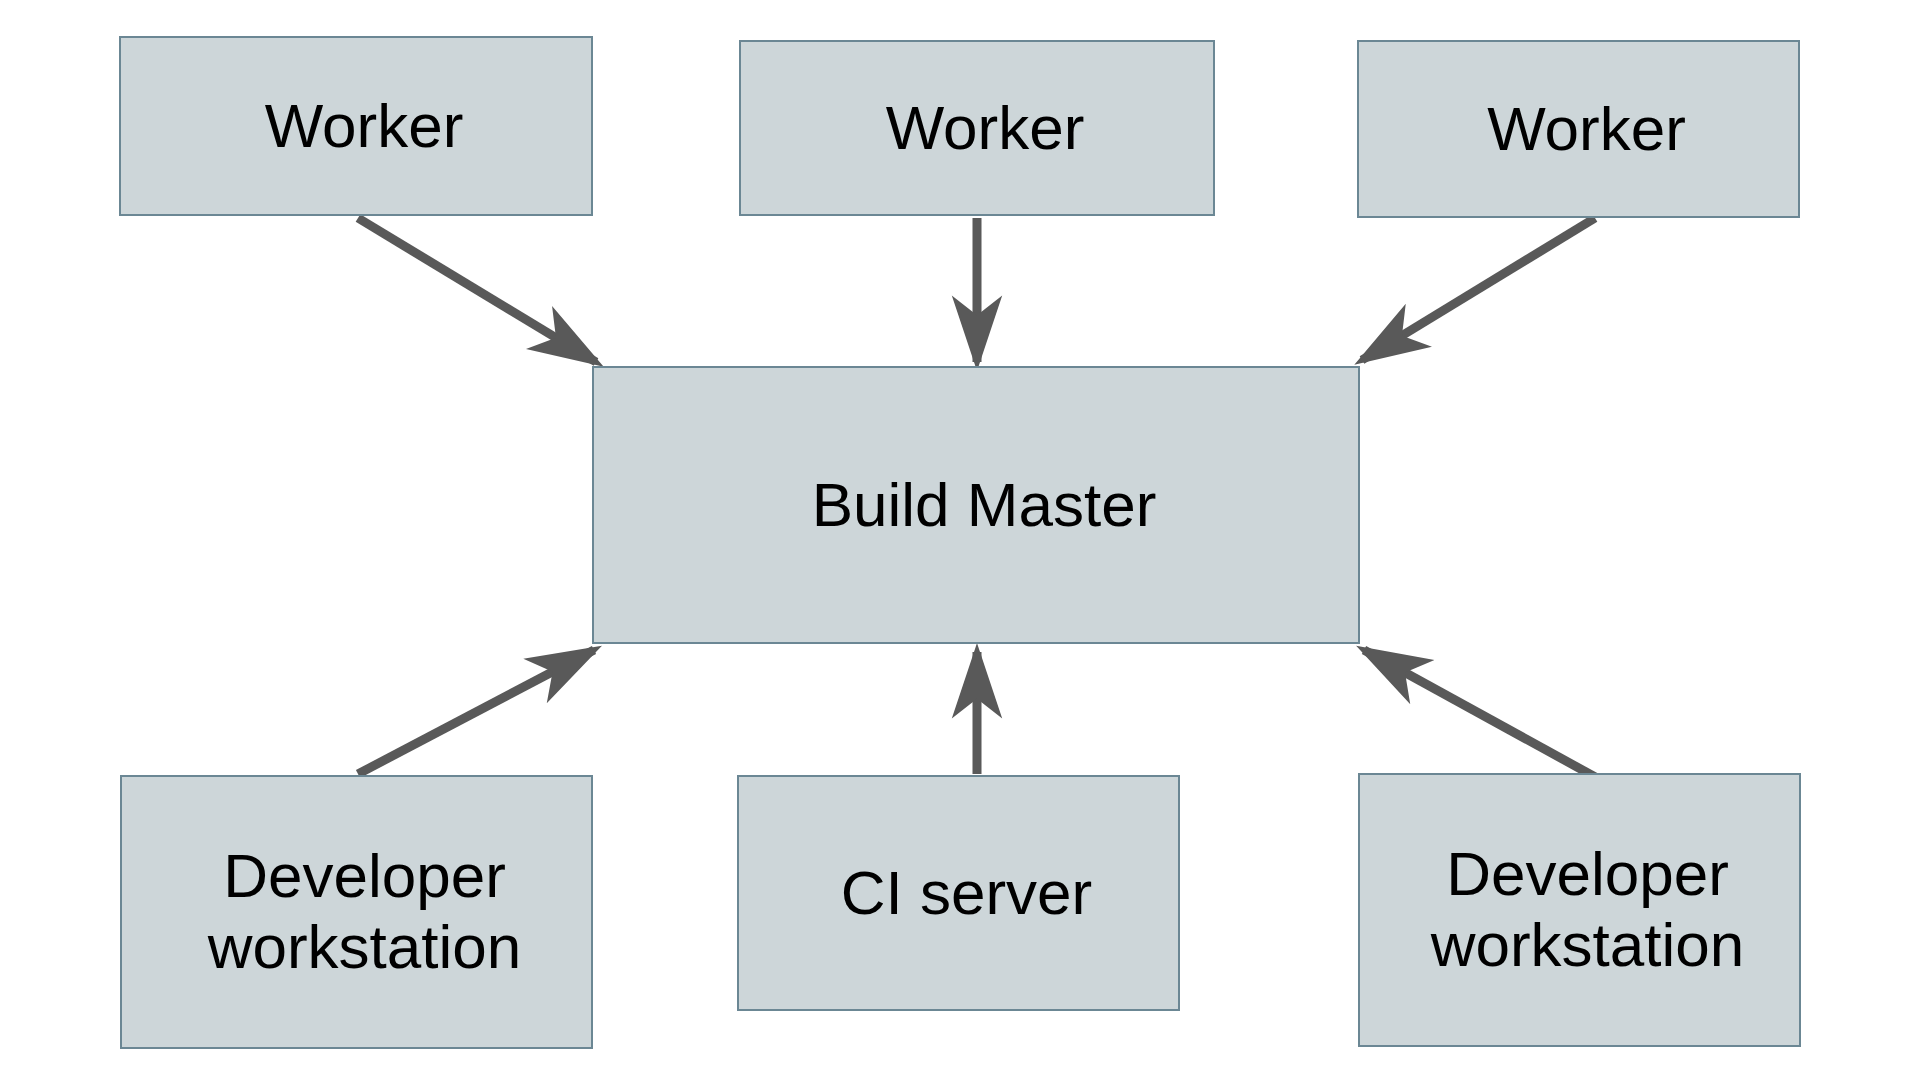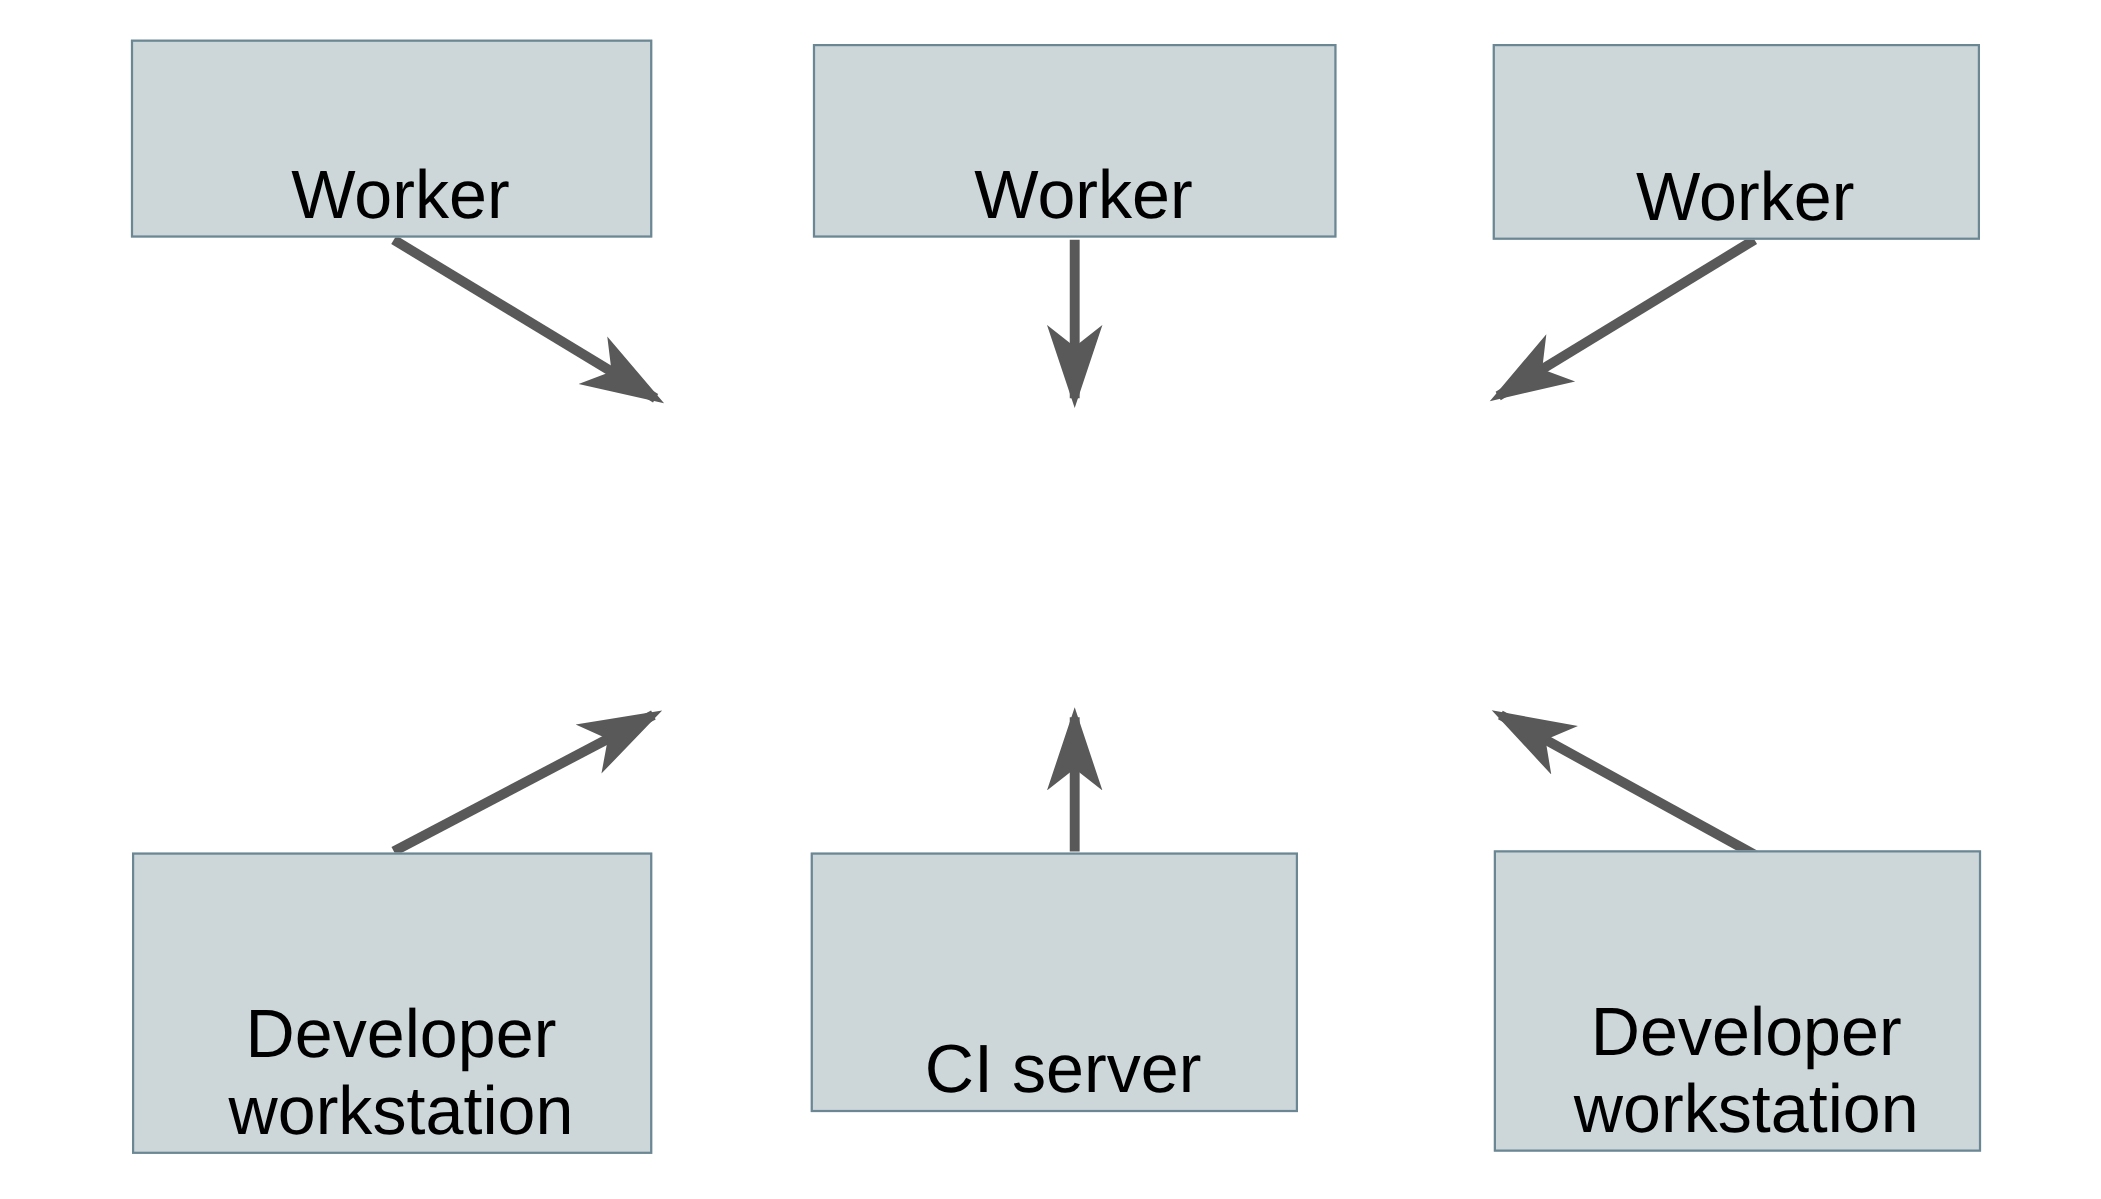--- a/index.html
+++ b/index.html
@@ -23,21 +23,21 @@
     position: absolute;
     left: 0;
     top: 0;
     width: 1910px;
     height: 1090px;
   }
   .node {
     position: absolute;
     box-sizing: border-box;
     display: flex;
-    align-items: flex-end;
+    align-items: center;
     justify-content: center;
     text-align: center;
     background: #cdd6d9;
     border: 2px solid #6b8794;
     color: #000000;
     line-height: 1.14;
     white-space: pre-line;
     z-index: 2;
     padding-left: 16px;
   }
@@ -84,20 +84,23 @@
   </div>
 
   <div class="node" id="node-worker-2">
     <span class="node-label">Worker</span>
   </div>
 
   <div class="node" id="node-worker-3">
     <span class="node-label">Worker</span>
   </div>
 
+  <div class="node" id="node-build-master">
+    <span class="node-label">Build Master</span>
+  </div>
 
   <div class="node" id="node-dev-left">
     <span class="node-label">Developer
 workstation</span>
   </div>
 
   <div class="node" id="node-ci-server">
     <span class="node-label">CI server</span>
   </div>
 

